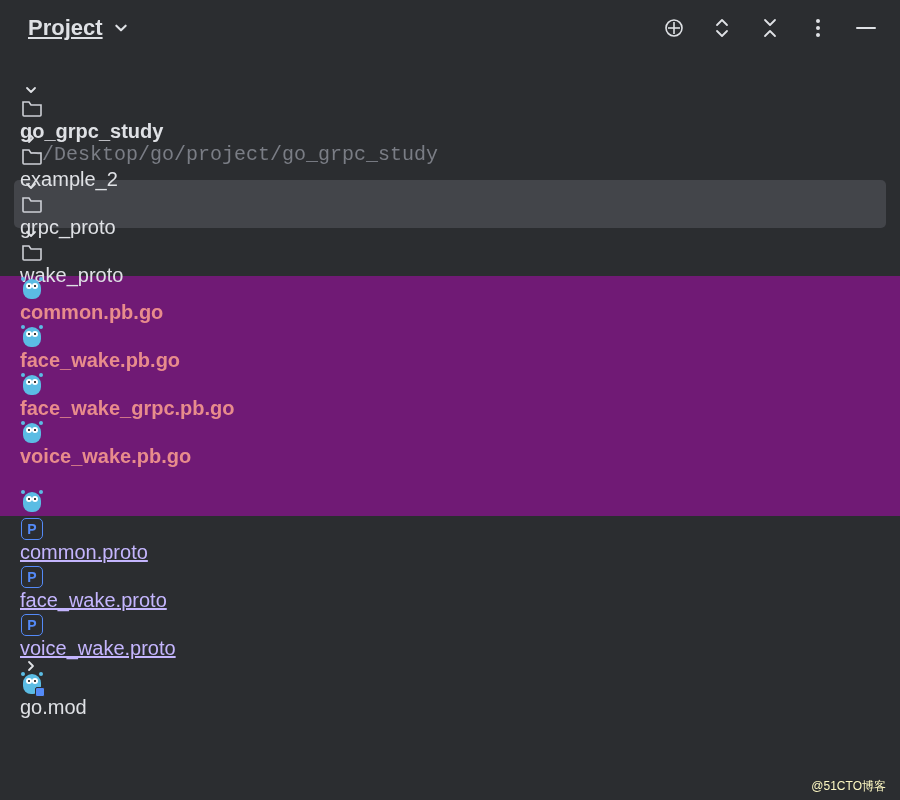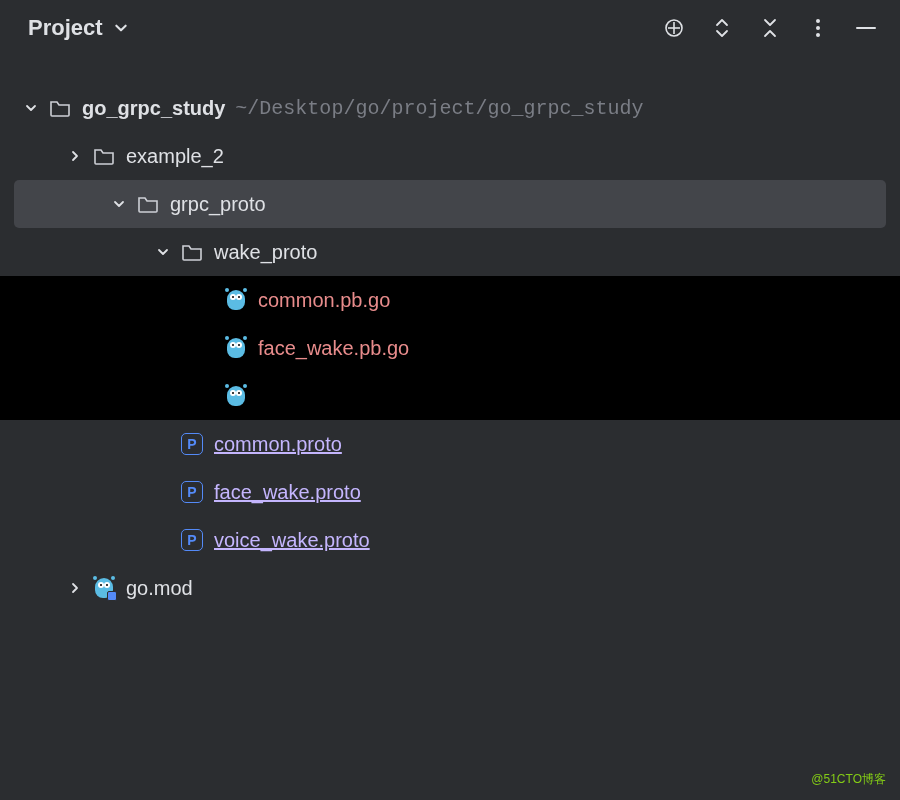--- a/index.html
+++ b/index.html
@@ -23,54 +23,56 @@
   .panel-title-wrap {
     display: flex;
     align-items: center;
     gap: 6px;
     cursor: pointer;
   }
   .panel-title {
     font-weight: 600;
     font-size: 22px;
     color: #dfe1e5;
+    text-decoration: underline;
   }
   .panel-actions {
     display: flex;
     align-items: center;
     gap: 24px;
   }
   .action-btn {
     width: 24px;
     height: 24px;
     display: flex;
     align-items: center;
     justify-content: center;
     cursor: pointer;
     color: #dfe1e5;
   }
   .tree {
     padding-top: 28px;
   }
   .tree-row {
     display: flex;
-    align-items: center;
     height: 48px;
     padding-left: 20px;
     cursor: pointer;
     white-space: nowrap;
+    flex-direction: column;
   }
   .tree-row.selected {
     background: #43454a;
     border-radius: 5px;
     margin: 0 14px;
     padding-left: 6px;
   }
   .tree-row.tinted {
-    background: #000000;
+    background: #701a75;
+    font-weight: bold;
   }
   .indent { display: inline-block; }
   .chevron {
     width: 22px;
     height: 22px;
     display: inline-flex;
     align-items: center;
     justify-content: center;
     margin-right: 6px;
     color: #dfe1e5;
@@ -125,23 +127,23 @@
     position: absolute; top: -1px;
   }
   .gopher-ear.l { left: 0; }
   .gopher-ear.r { right: 0; }
   .gopher-badge {
     width: 10px; height: 10px; background: #548af7; border-radius: 2px;
     position: absolute; bottom: -2px; right: -2px; border: 1px solid #2b2d30;
   }
   .watermark {
     position: absolute;
-    bottom: 12px;
+    bottom: 5px;
     right: 14px;
-    color: #84cc16;
+    color: #fef9c3;
     font-size: 12px;
   }
 </style>
 </head>
 <body>
 
 <div class="panel-header">
   <div class="panel-title-wrap">
     <span class="panel-title">Project</span>
     <span class="action-btn">
@@ -282,21 +284,59 @@
             </span>
             <span class="gopher-eye r">
               <span class="gopher-pupil"></span>
             </span>
           </span>
         </span>
     </span>
     <span class="node-label red">face_wake.pb.go</span>
   </div>
 
-
+  <div class="tree-row tinted">
+    <span class="indent" style="width:176px"></span>
+      <span class="chevron empty"></span>
+    <span class="node-icon">
+      <span class="gopher">
+          <span class="gopher-ear l"></span>
+          <span class="gopher-ear r"></span>
+          <span class="gopher-body">
+            <span class="gopher-eye l">
+              <span class="gopher-pupil"></span>
+            </span>
+            <span class="gopher-eye r">
+              <span class="gopher-pupil"></span>
+            </span>
+          </span>
+        </span>
+    </span>
+    <span class="node-label red">face_wake_grpc.pb.go</span>
+  </div>
+
+  <div class="tree-row tinted">
+    <span class="indent" style="width:176px"></span>
+      <span class="chevron empty"></span>
+    <span class="node-icon">
+      <span class="gopher">
+          <span class="gopher-ear l"></span>
+          <span class="gopher-ear r"></span>
+          <span class="gopher-body">
+            <span class="gopher-eye l">
+              <span class="gopher-pupil"></span>
+            </span>
+            <span class="gopher-eye r">
+              <span class="gopher-pupil"></span>
+            </span>
+          </span>
+        </span>
+    </span>
+    <span class="node-label red">voice_wake.pb.go</span>
+  </div>
 
   <div class="tree-row tinted">
     <span class="indent" style="width:176px"></span>
       <span class="chevron empty"></span>
     <span class="node-icon">
       <span class="gopher">
           <span class="gopher-ear l"></span>
           <span class="gopher-ear r"></span>
           <span class="gopher-body">
             <span class="gopher-eye l">

